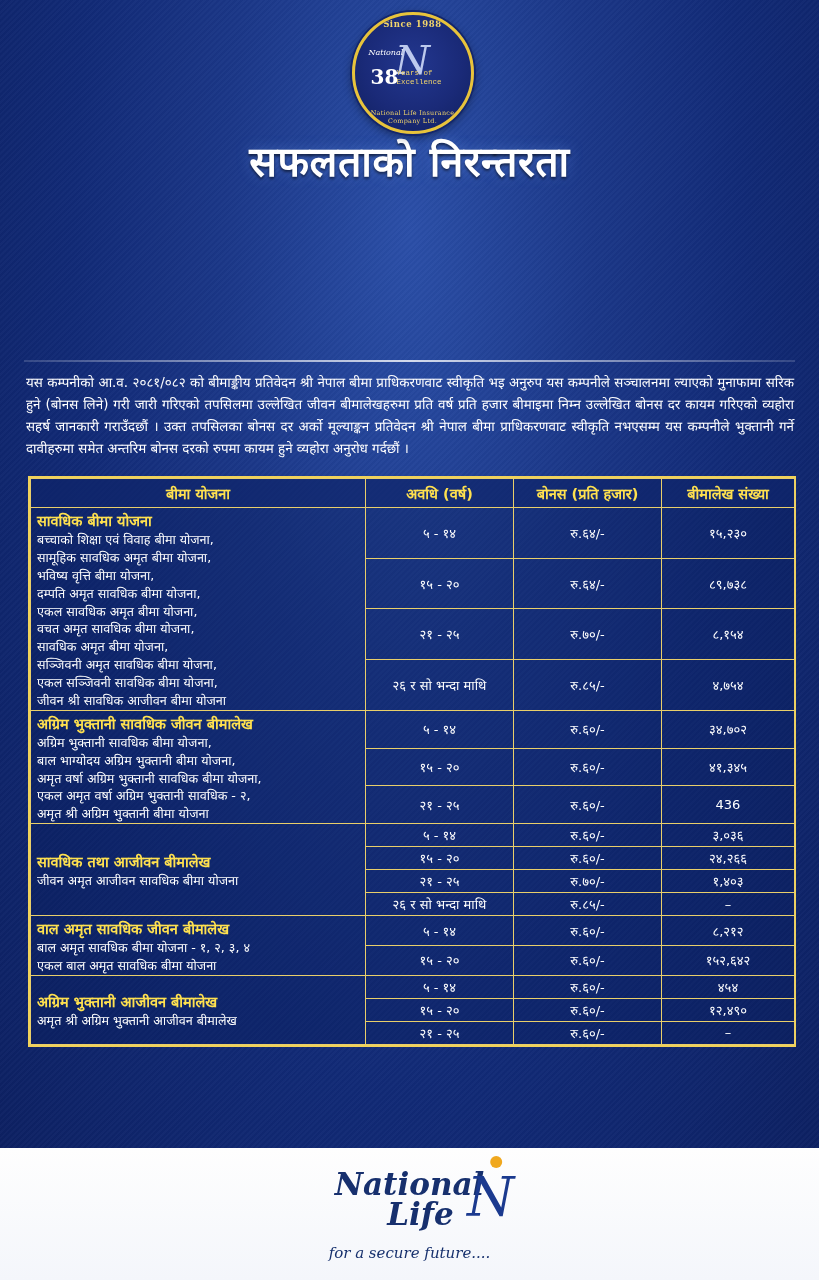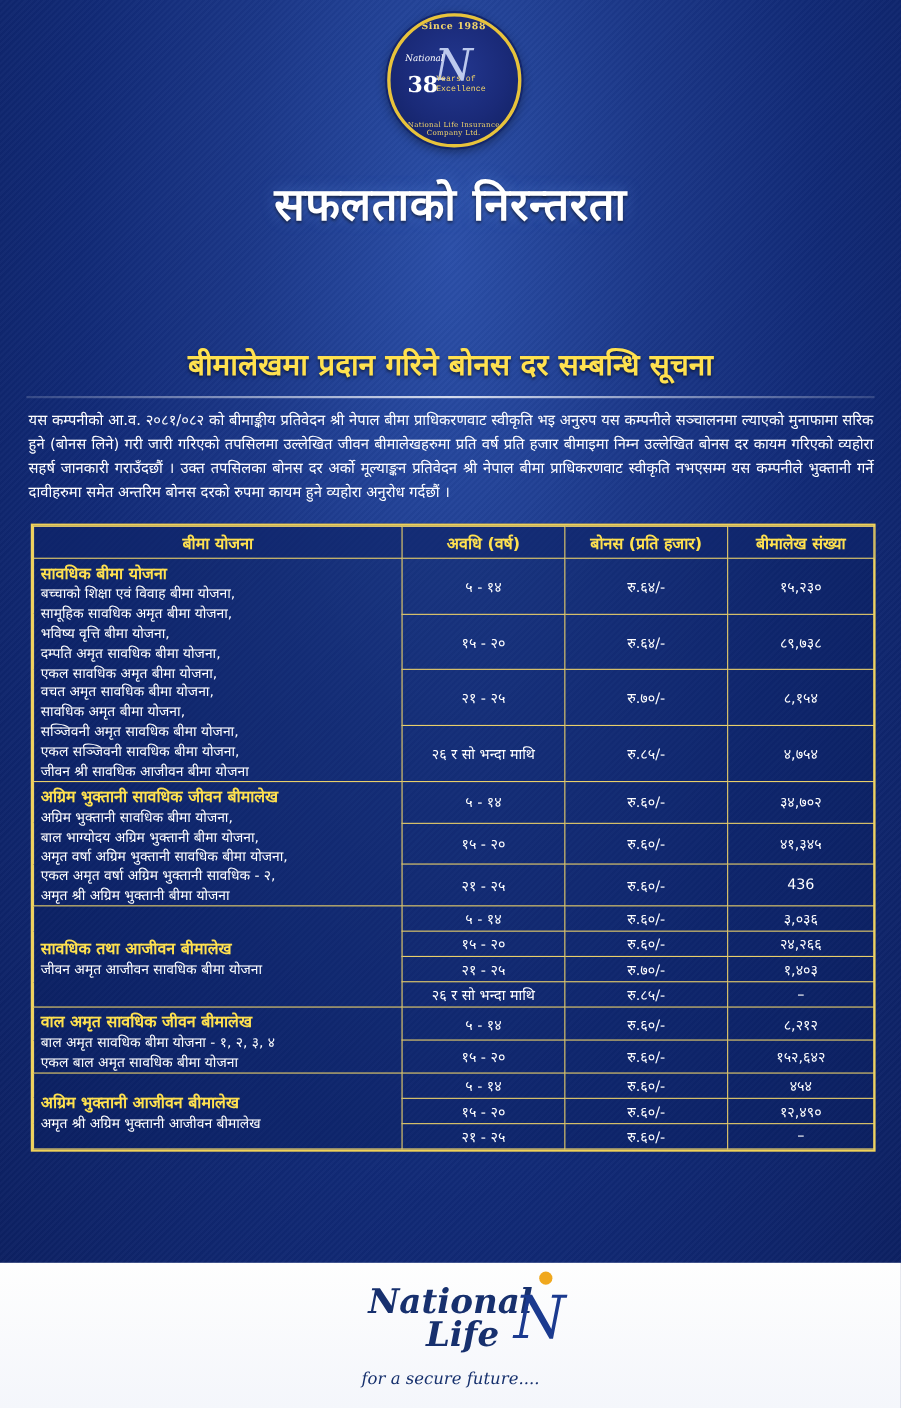--- a/index.html
+++ b/index.html
@@ -109,21 +109,20 @@
     position: absolute;
     top: 132px;
     left: 0; right: 0;
     text-align: center;
     font-size: 41px;
     font-weight: bold;
     color: #ffffff;
     letter-spacing: .5px;
     text-shadow: 0 2px 3px rgba(0,0,0,.55), 0 0 14px rgba(120,170,255,.35);
     z-index: 3;
-    margin-top: 24px;
   }
   .rate-line {
     position: absolute;
     top: 196px;
     left: 0; right: 0;
     text-align: center;
     z-index: 3;
     white-space: nowrap;
   }
   .rate-line span { vertical-align: baseline; }
@@ -321,21 +320,20 @@
       <div class="logo-name">National</div>
       <div class="logo-38">38</div>
       <div class="logo-years">Years of<br>Excellence</div>
       <div class="logo-arc-bottom">National Life Insurance Company Ltd.</div>
     </div>
   </div>
 
   <div class="headline">सफलताको निरन्तरता</div>
 
 
-  <div class="subhead">बीमालेखमा प्रदान गरिने बोनस दर सम्बन्धि सूचना</div>
   <div class="rule top"></div>
 
   <div class="intro">यस कम्पनीको आ.व. २०८१/०८२ को बीमाङ्कीय प्रतिवेदन श्री नेपाल बीमा प्राधिकरणवाट स्वीकृति भइ अनुरुप यस कम्पनीले सञ्चालनमा ल्याएको मुनाफामा सरिक हुने (बोनस लिने) गरी जारी गरिएको तपसिलमा उल्लेखित जीवन बीमालेखहरुमा प्रति वर्ष प्रति हजार बीमाइमा निम्न उल्लेखित बोनस दर कायम गरिएको व्यहोरा सहर्ष जानकारी गराउँदछौं । उक्त तपसिलका बोनस दर अर्को मूल्याङ्कन प्रतिवेदन श्री नेपाल बीमा प्राधिकरणवाट स्वीकृति नभएसम्म यस कम्पनीले भुक्तानी गर्ने दावीहरुमा समेत अन्तरिम बोनस दरको रुपमा कायम हुने व्यहोरा अनुरोध गर्दछौं ।</div>
 
   <div class="table-wrap">
     <table>
       <colgroup>
         <col class="col-plan">
           <col class="col-term">
           <col class="col-bonus">

